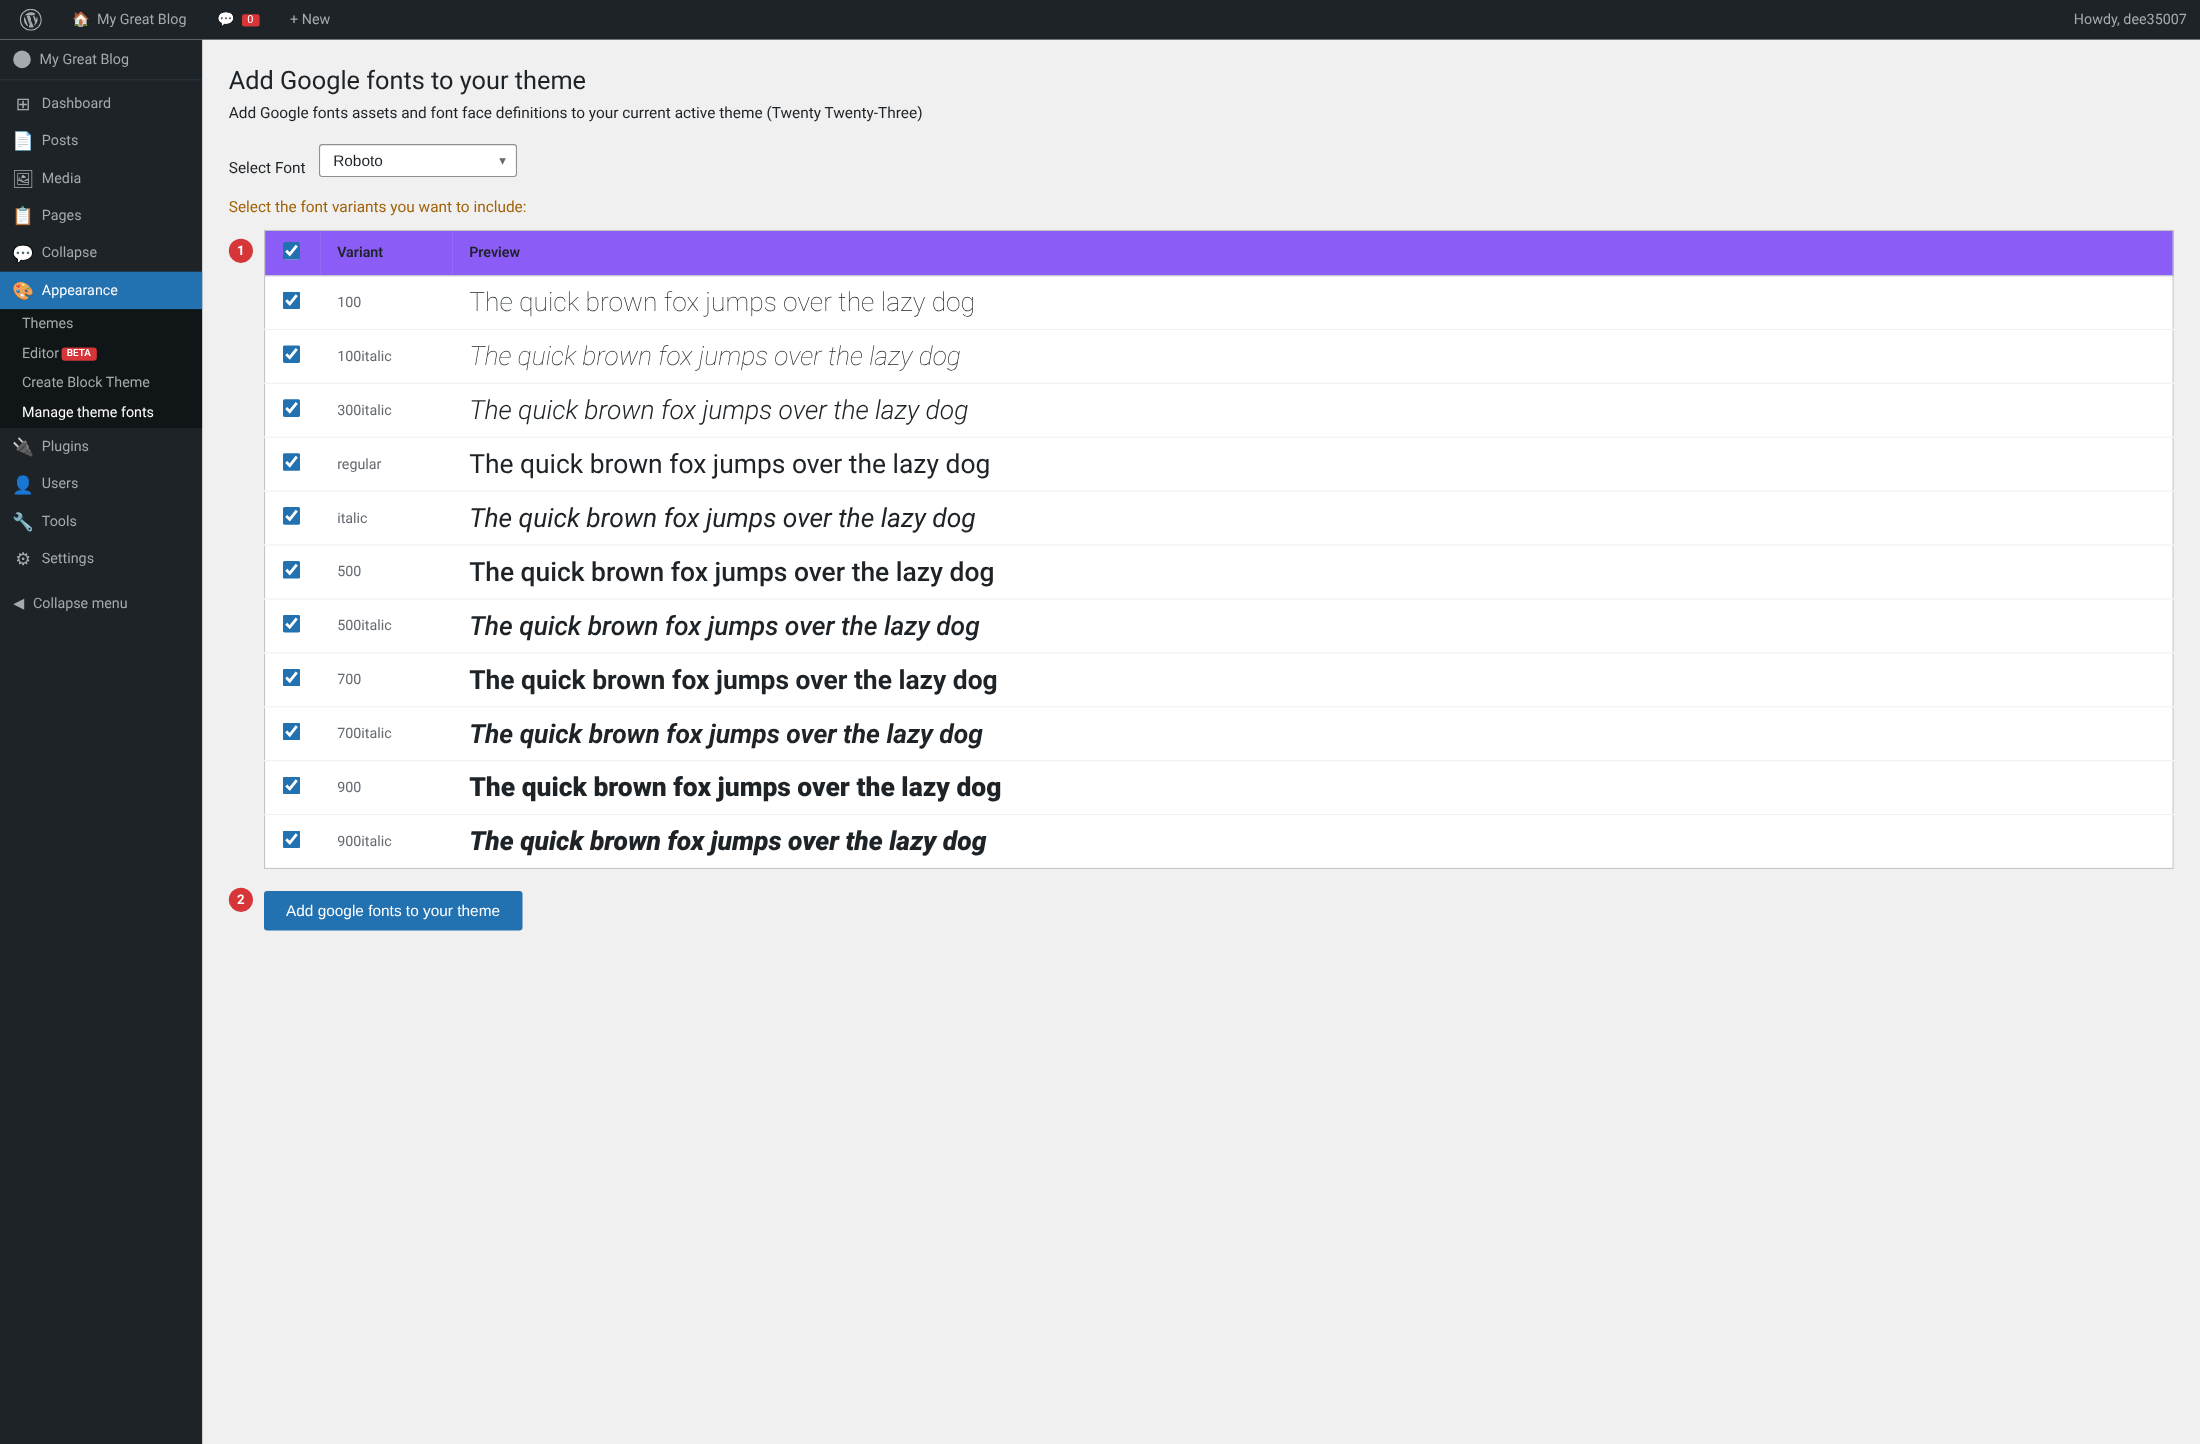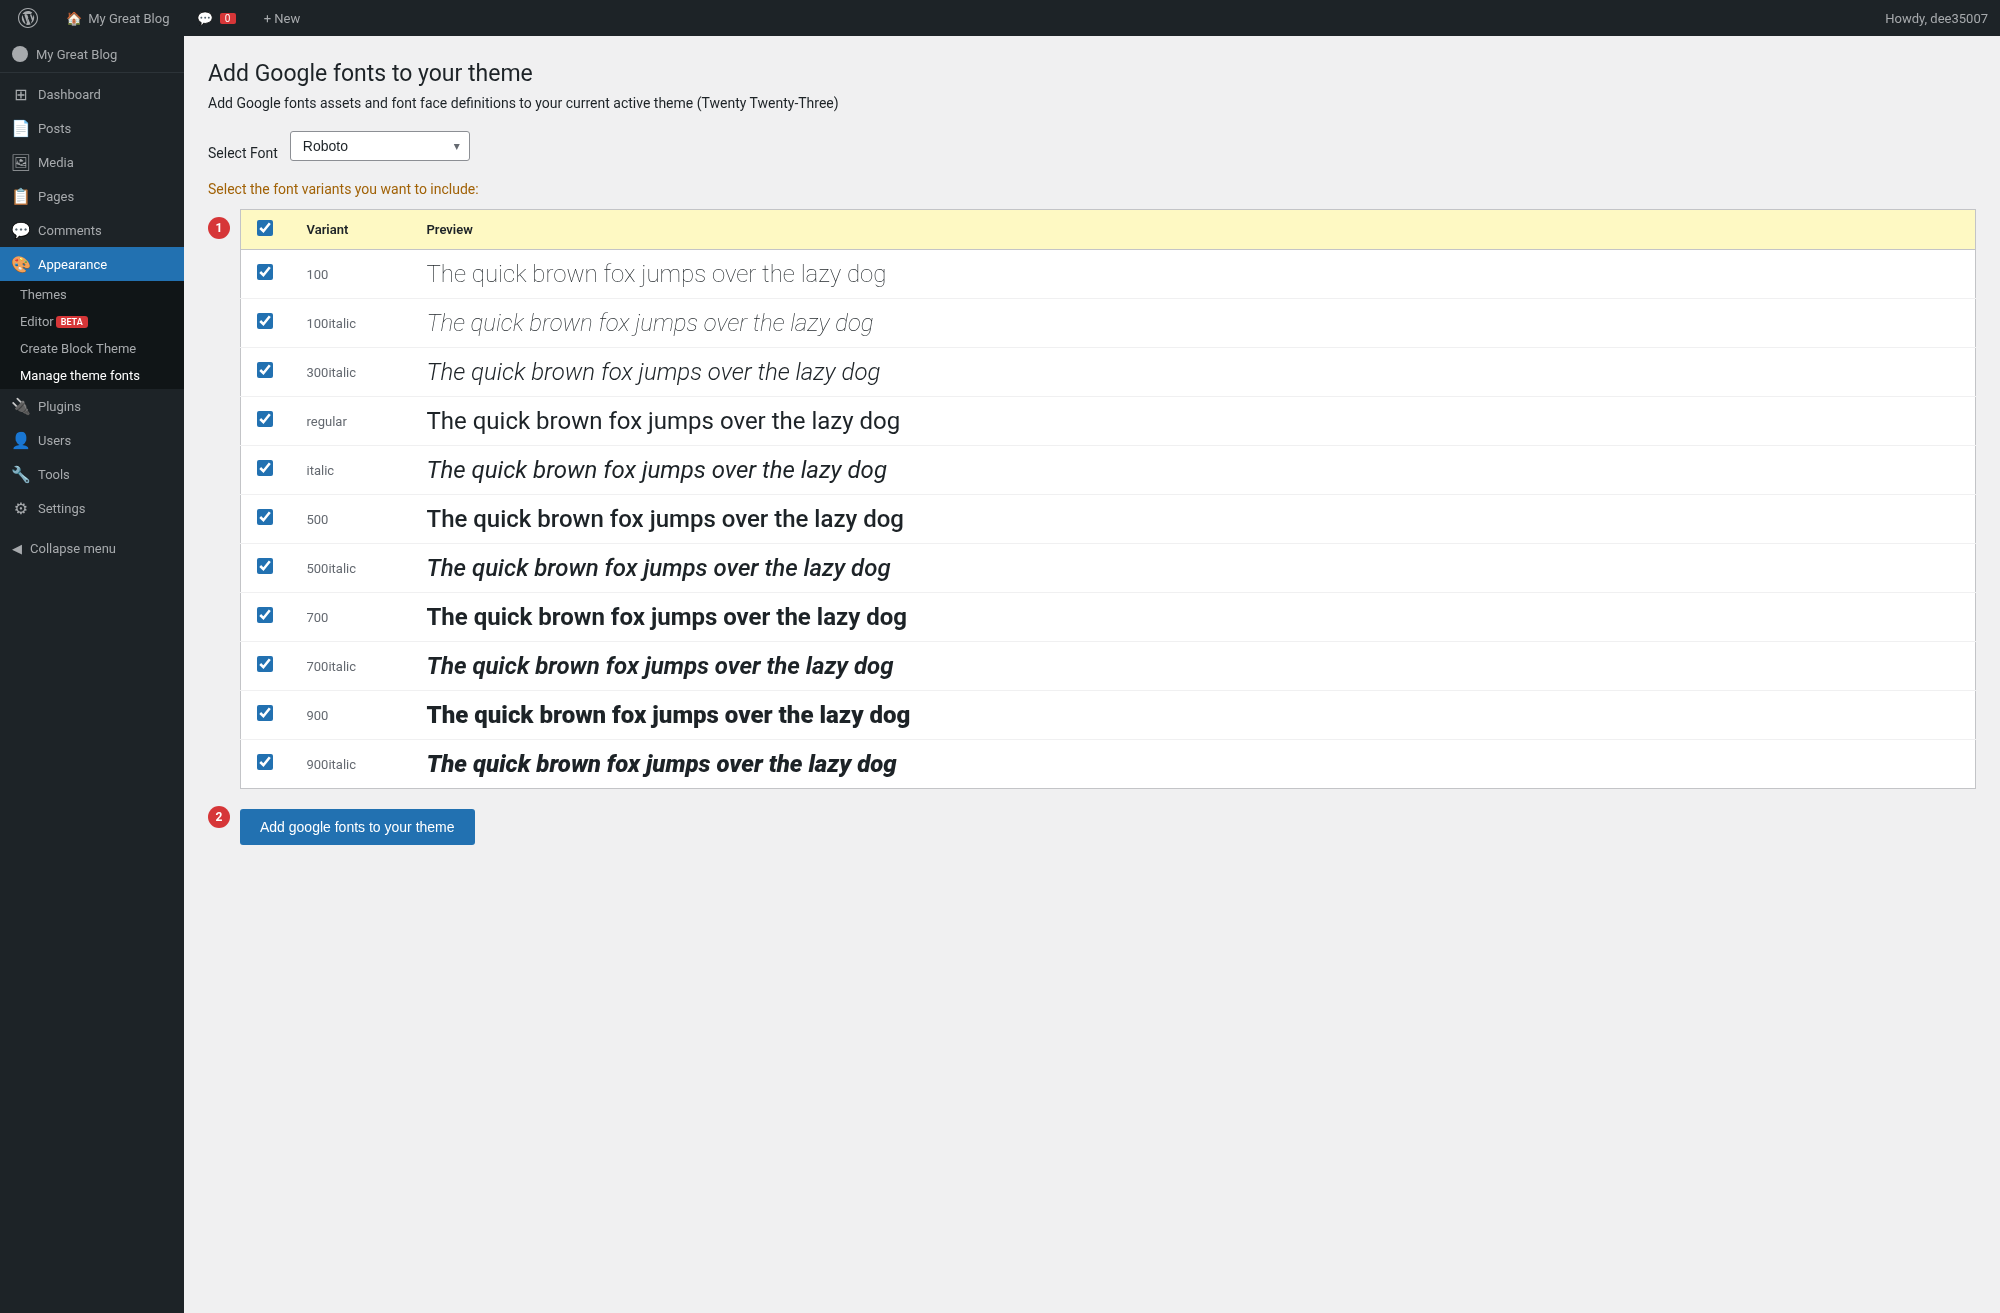--- a/index.html
+++ b/index.html
@@ -148,21 +148,21 @@
     }
 
     
     .variants-table {
       background: #fff;
       border: 1px solid #c3c4c7;
       border-collapse: collapse;
       width: 100%;
     }
     .variants-table th {
-      background: #fef9c3;
+      background: #8b5cf6;
       border-bottom: 1px solid #c3c4c7;
       padding: 10px 16px;
       text-align: left;
       font-size: 13px;
       font-weight: 600;
       color: #1d2327;
     }
     .variants-table th:first-child { width: 50px; padding-left: 16px; }
     .variants-table th.variant-col { width: 120px; }
     .variants-table td {
@@ -276,21 +276,21 @@
       <div class="nav-item">
         <span class="nav-icon">🖼</span>
         <span>Media</span>
       </div>
       <div class="nav-item">
         <span class="nav-icon">📋</span>
         <span>Pages</span>
       </div>
       <div class="nav-item">
         <span class="nav-icon">💬</span>
-        <span>Comments</span>
+        <span>Collapse</span>
       </div>
       <div class="nav-item active">
         <span class="nav-icon">🎨</span>
         <span>Appearance</span>
       </div>
 
       <div class="nav-submenu">
         <div class="nav-submenu-item">
           <span>Themes</span>
         </div>

